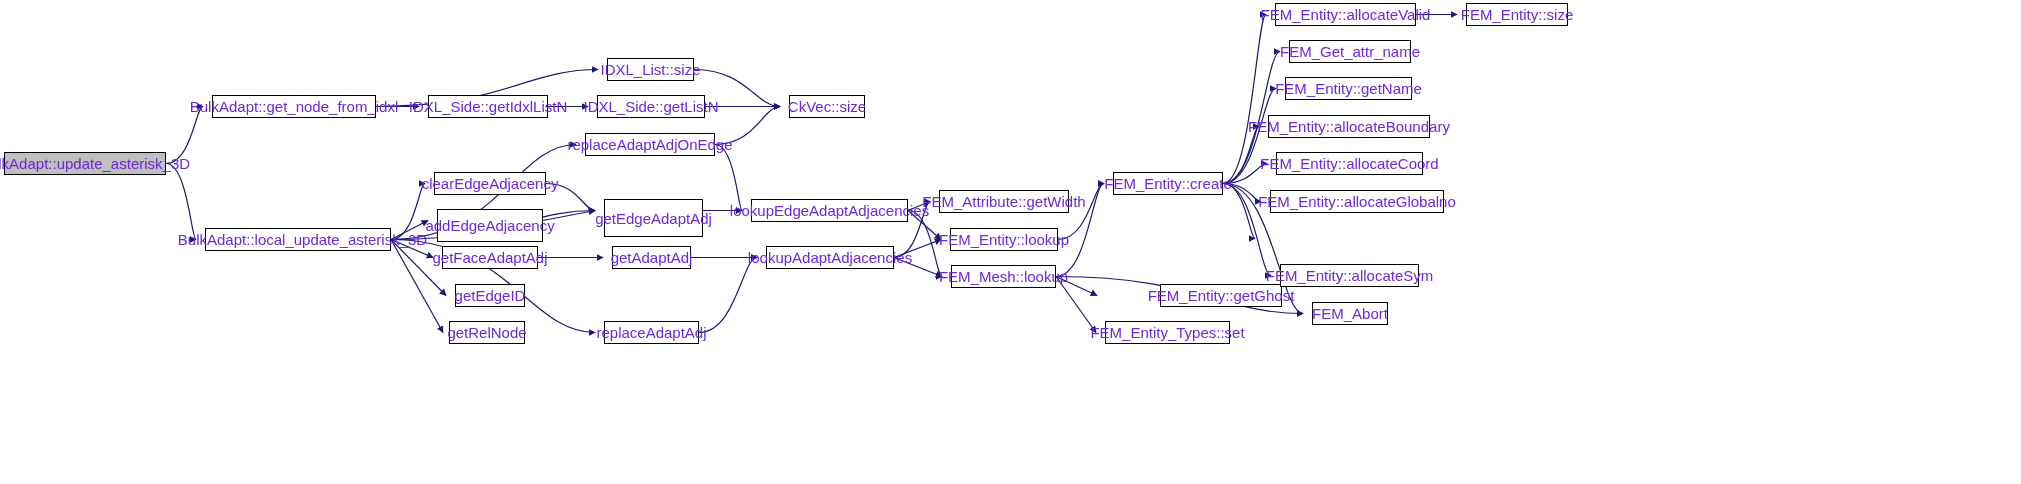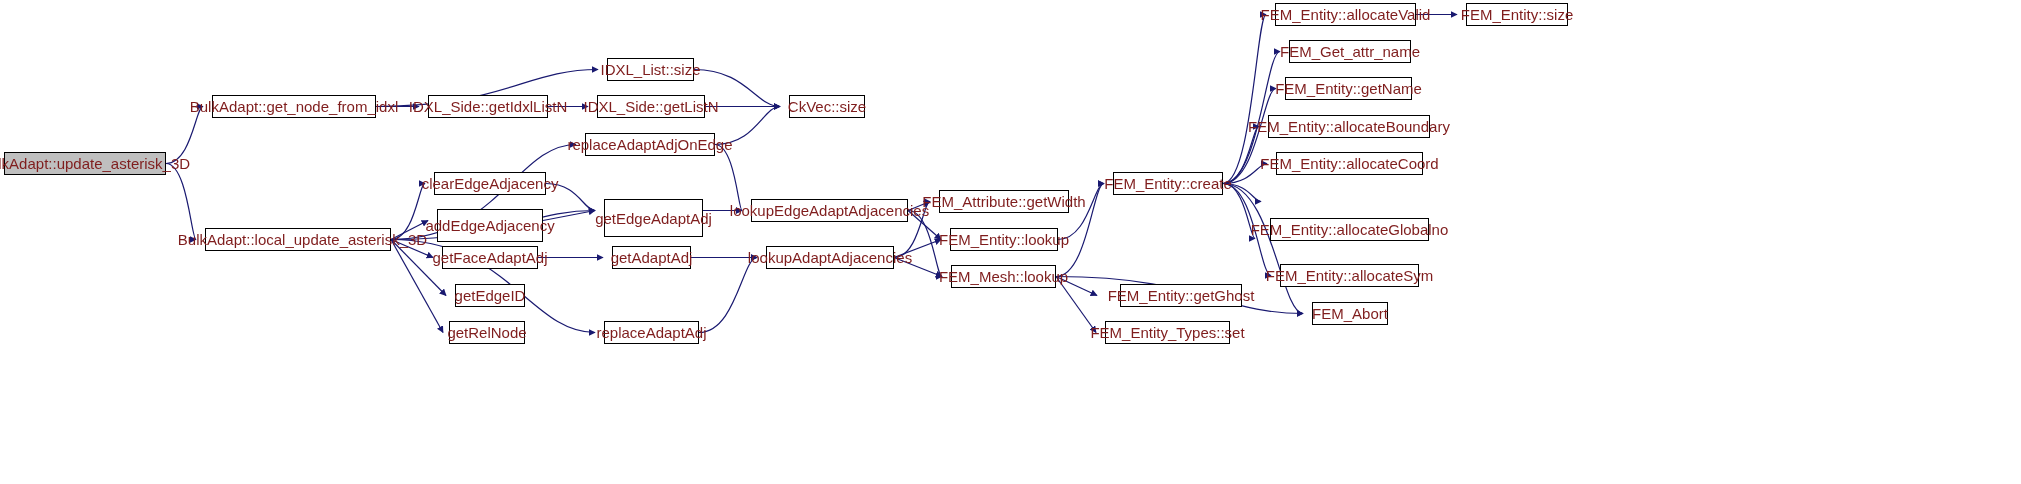--- a/index.html
+++ b/index.html
@@ -17,21 +17,21 @@
     left:0;top:0;
     width:2021px;
     height:484px;
     pointer-events:none;
   }
   .node{
     position:absolute;
     box-sizing:border-box;
     border:1px solid #000000;
     background:#ffffff;
-    color:#7f1d1d;
+    color:#6d28d9;
     font-size:15px;
     line-height:1;
     display:flex;
     align-items:center;
     justify-content:center;
     white-space:nowrap;
     letter-spacing:0px;
     z-index:5;
   }
   .node.root{
@@ -154,21 +154,21 @@
     </div>
     <div class="node" style="left: 939px; top: 190px; width: 130px; height: 23px;">
       <span class="lbl">FEM_Attribute::getWidth</span>
     </div>
     <div class="node" style="left: 950px; top: 228px; width: 108px; height: 23px;">
       <span class="lbl">FEM_Entity::lookup</span>
     </div>
     <div class="node" style="left: 951px; top: 265px; width: 105px; height: 23px;">
       <span class="lbl">FEM_Mesh::lookup</span>
     </div>
-    <div class="node" style="left: 1120px; top: 284px; width: 122px; height: 23px;">
+    <div class="node" style="left: 1160px; top: 284px; width: 122px; height: 23px;">
       <span class="lbl">FEM_Entity::getGhost</span>
     </div>
     <div class="node" style="left: 1105px; top: 321px; width: 125px; height: 23px;">
       <span class="lbl">FEM_Entity_Types::set</span>
     </div>
     <div class="node" style="left: 1113px; top: 172px; width: 110px; height: 23px;">
       <span class="lbl">FEM_Entity::create</span>
     </div>
     <div class="node" style="left: 1275px; top: 3px; width: 141px; height: 23px;">
       <span class="lbl">FEM_Entity::allocateValid</span>
@@ -181,21 +181,21 @@
     </div>
     <div class="node" style="left: 1285px; top: 77px; width: 127px; height: 23px;">
       <span class="lbl">FEM_Entity::getName</span>
     </div>
     <div class="node" style="left: 1268px; top: 115px; width: 162px; height: 23px;">
       <span class="lbl">FEM_Entity::allocateBoundary</span>
     </div>
     <div class="node" style="left: 1276px; top: 152px; width: 147px; height: 23px;">
       <span class="lbl">FEM_Entity::allocateCoord</span>
     </div>
-    <div class="node" style="left: 1270px; top: 190px; width: 159px; height: 23px; margin-top: 28px;">
+    <div class="node" style="left: 1270px; top: 190px; width: 174px; height: 23px;">
       <span class="lbl">FEM_Entity::allocateGlobalno</span>
     </div>
     <div class="node" style="left: 1280px; top: 264px; width: 139px; height: 23px;">
       <span class="lbl">FEM_Entity::allocateSym</span>
     </div>
     <div class="node" style="left: 1312px; top: 302px; width: 76px; height: 23px;">
       <span class="lbl">FEM_Abort</span>
     </div>
   </div>
 

